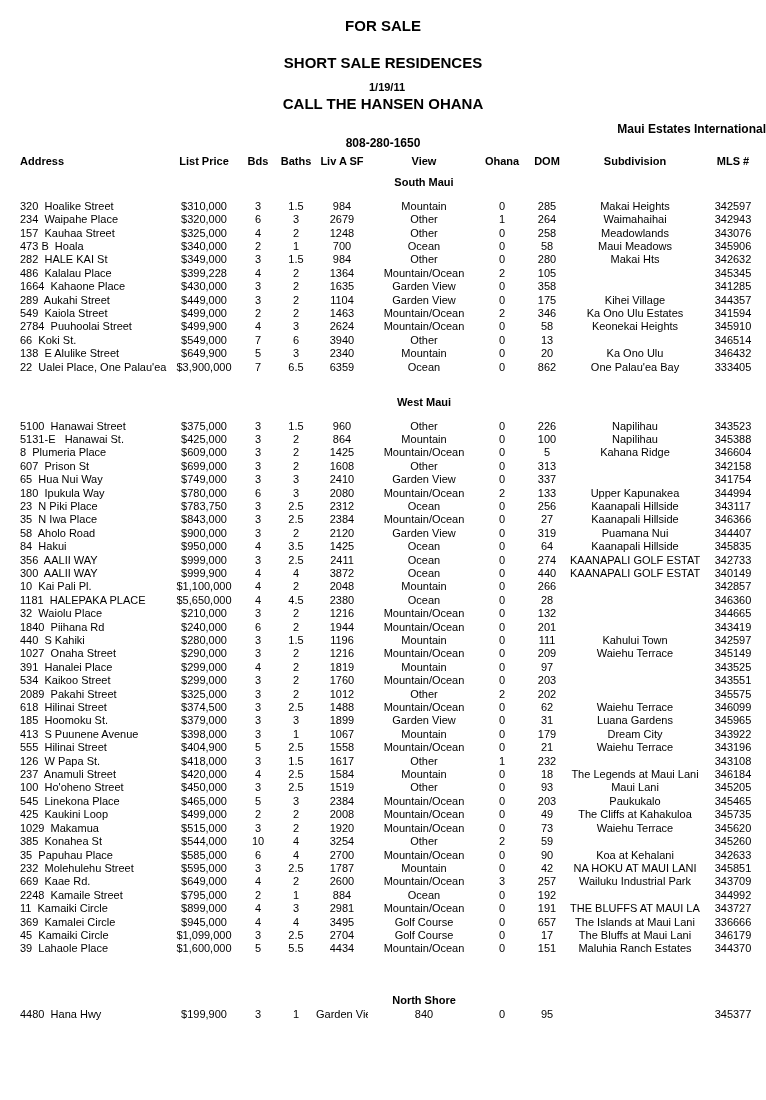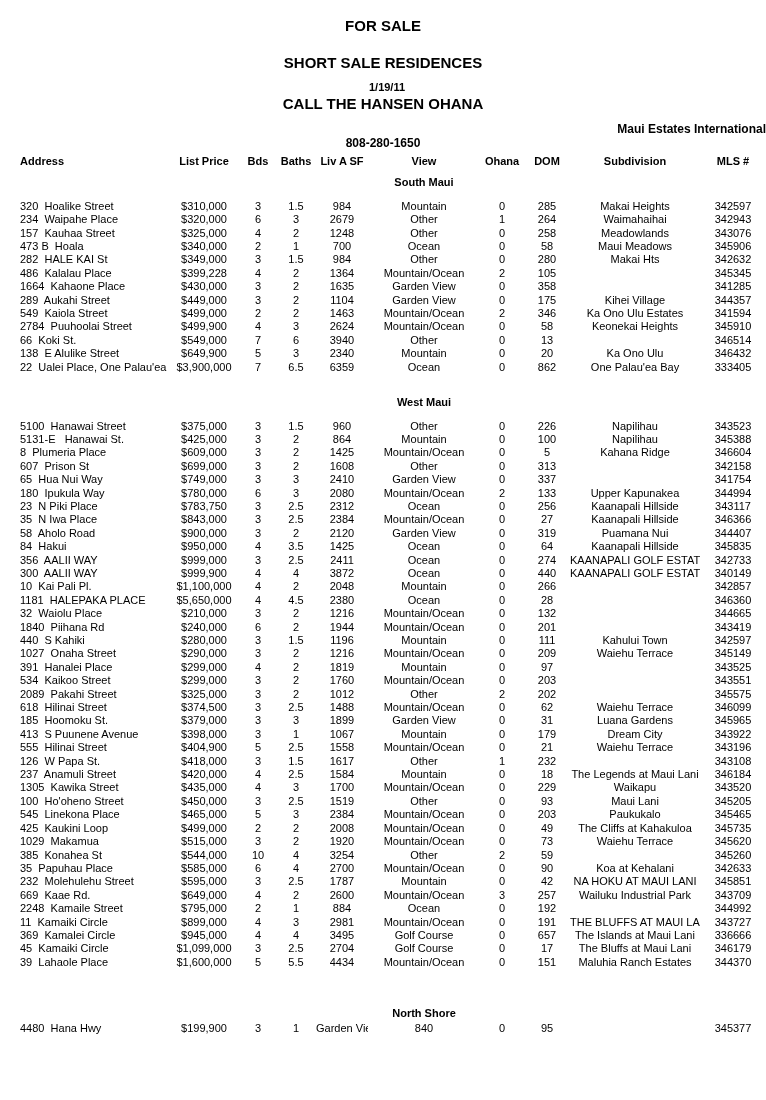--- a/index.html
+++ b/index.html
@@ -569,32 +569,20 @@
         <td>4</td>
         <td>2.5</td>
         <td>1584</td>
         <td>Mountain</td>
         <td>0</td>
         <td>18</td>
         <td>The Legends at Maui Lani</td>
         <td>346184</td>
       </tr>
       <tr>
-        <td class="addr">1305  Kawika Street</td>
-        <td>$435,000</td>
-        <td>4</td>
-        <td>3</td>
-        <td>1700</td>
-        <td>Mountain/Ocean</td>
-        <td>0</td>
-        <td>229</td>
-        <td>Waikapu</td>
-        <td>343520</td>
-      </tr>
-      <tr>
         <td class="addr">100  Ho'oheno Street</td>
         <td>$450,000</td>
         <td>3</td>
         <td>2.5</td>
         <td>1519</td>
         <td>Other</td>
         <td>0</td>
         <td>93</td>
         <td>Maui Lani</td>
         <td>345205</td>

